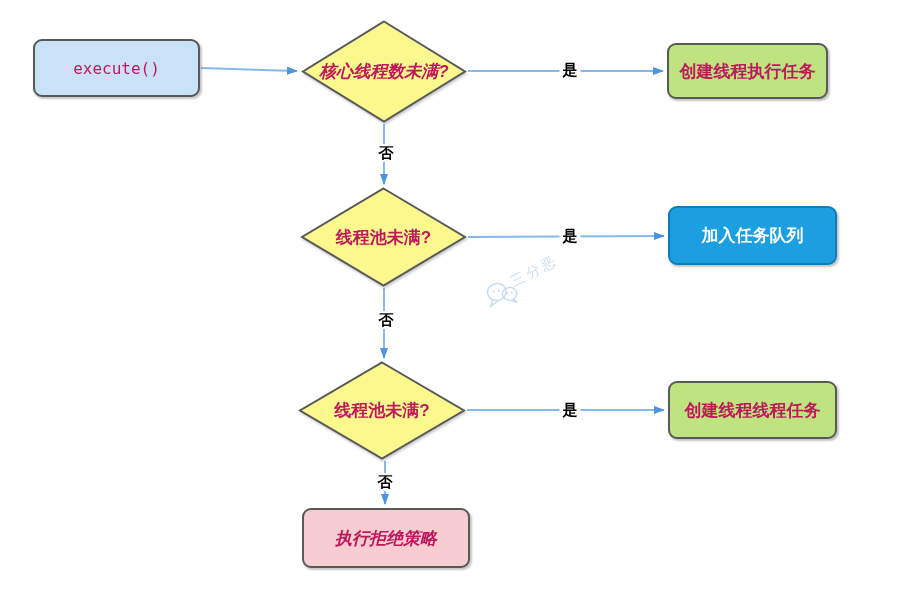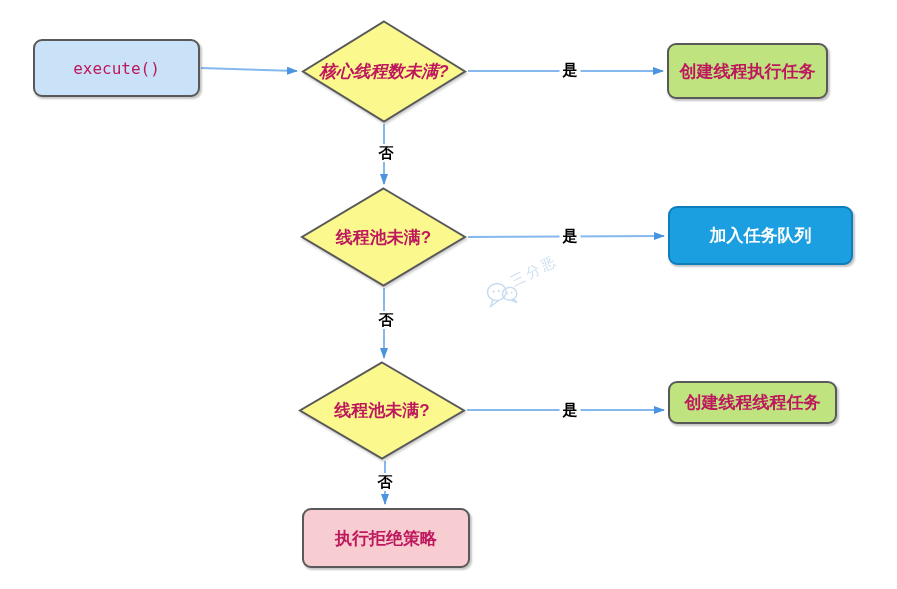--- a/index.html
+++ b/index.html
@@ -26,21 +26,21 @@
   }
   .rect-node {
     border: 2px solid #595959;
     border-radius: 9px;
     box-shadow: 1.5px 2px 2px rgba(90,90,90,0.35);
     box-sizing: border-box;
   }
   .start-node  { background: #C9E2F8; font-family: "DejaVu Sans Mono", monospace; font-weight: 400; font-size: 16px; }
   .green-node  { background: #BFE37F; }
   .blue-node   { background: #1C9FE0; border-color: #0E7DBB; color: #ffffff; }
-  .pink-node   { background: #F8CDD1; }
+  .pink-node   { background: #F8CDD1; font-style: italic; }
 
   .diamond-node { background: transparent; }
   .diamond-node svg {
     position: absolute; inset: 0;
     filter: drop-shadow(1.5px 2px 1px rgba(90,90,90,0.3));
   }
   .diamond-node .lbl { position: relative; z-index: 1; }
 
   .edge-label {
     position: absolute;
@@ -127,32 +127,32 @@
     <span class="lbl">创建线程执行任务</span>
   </div>
 
   <div class="node diamond-node" style="left:300px; top:187px; width:167px; height:100px;">
     <svg width="167" height="100" viewBox="0 0 167 100">
       <polygon points="83.5,1.5 165,50 83.5,98.5 2,50" fill="#FBF88E" stroke="#595959" stroke-width="2"></polygon>
     </svg>
     <span class="lbl">线程池未满?</span>
   </div>
 
-  <div class="node rect-node blue-node" style="left:668px; top:206px; width:185px; height:59px;">
+  <div class="node rect-node blue-node" style="left:668px; top:206px; width:169px; height:59px;">
     <span class="lbl">加入任务队列</span>
   </div>
 
   <div class="node diamond-node" style="left:298px; top:361px; width:168px; height:99px;text-align:right;">
     <svg width="168" height="99" viewBox="0 0 168 99">
       <polygon points="84,1.5 166,49.5 84,97.5 2,49.5" fill="#FBF88E" stroke="#595959" stroke-width="2"></polygon>
     </svg>
     <span class="lbl">线程池未满?</span>
   </div>
 
-  <div class="node rect-node green-node" style="left:668px; top:381px; width:169px; height:43px;">
+  <div class="node rect-node green-node" style="left:668px; top:381px; width:169px; height:58px;">
     <span class="lbl">创建线程线程任务</span>
   </div>
 
   <div class="node rect-node pink-node" style="left:302px; top:508px; width:168px; height:60px;">
     <span class="lbl">执行拒绝策略</span>
   </div>
 
   <span class="edge-label" style="left:570px; top:70px;">是</span>
   <span class="edge-label" style="left:386px; top:153px;">否</span>
   <span class="edge-label" style="left:570px; top:236px;">是</span>

